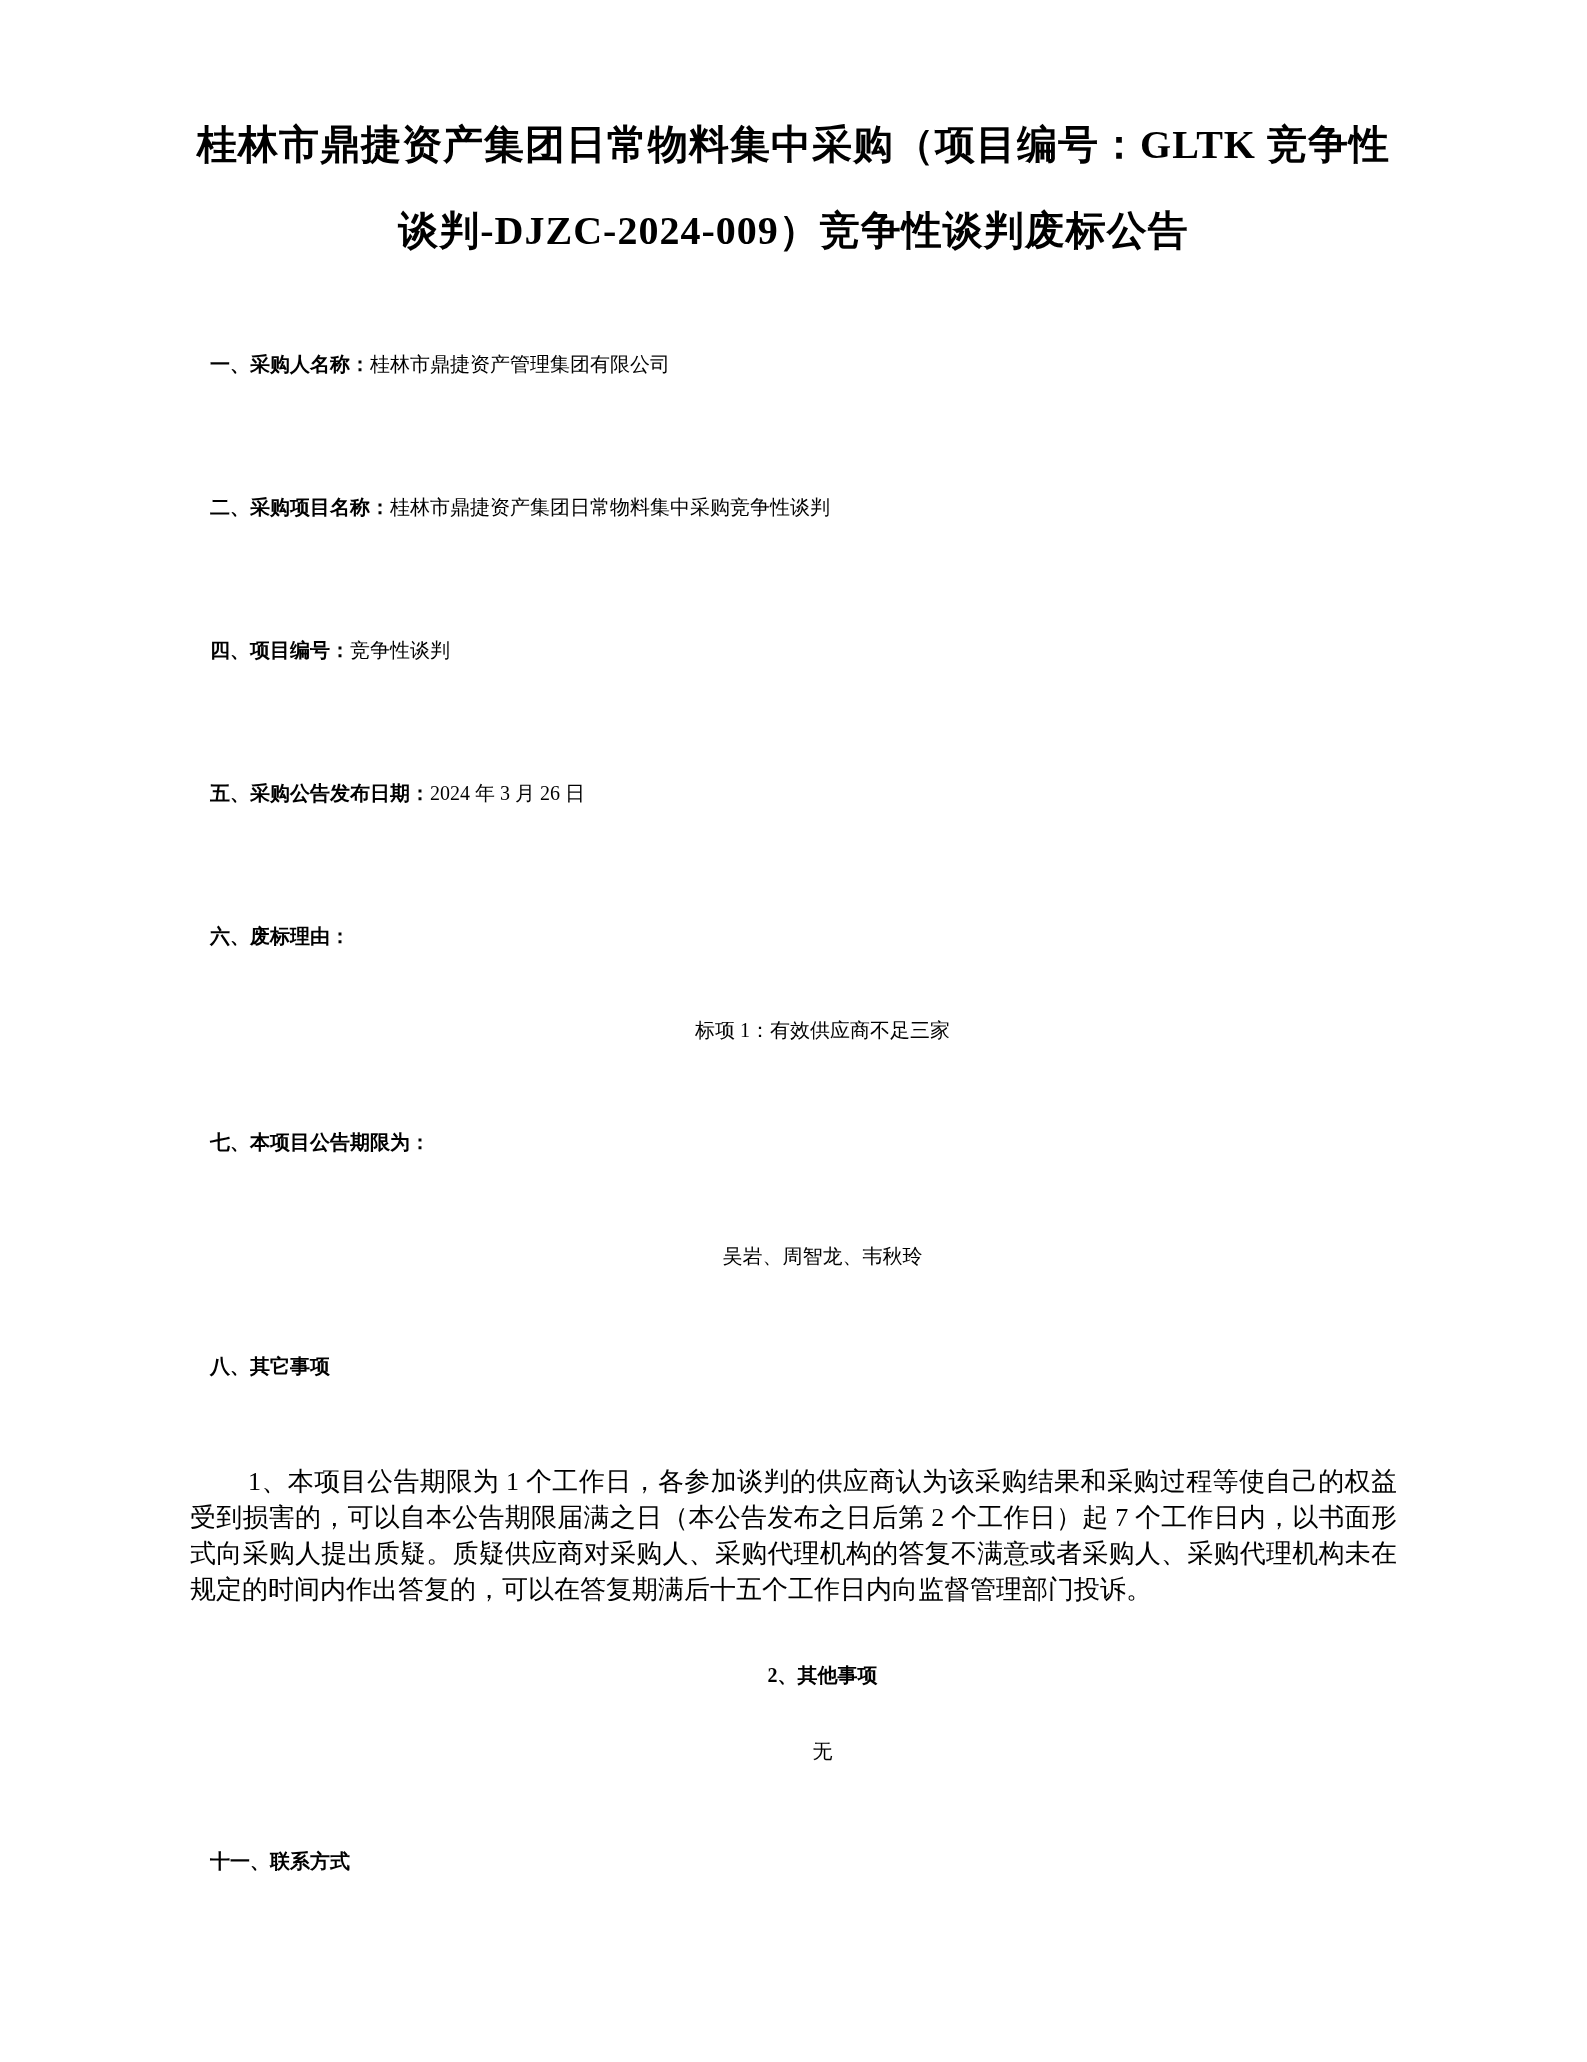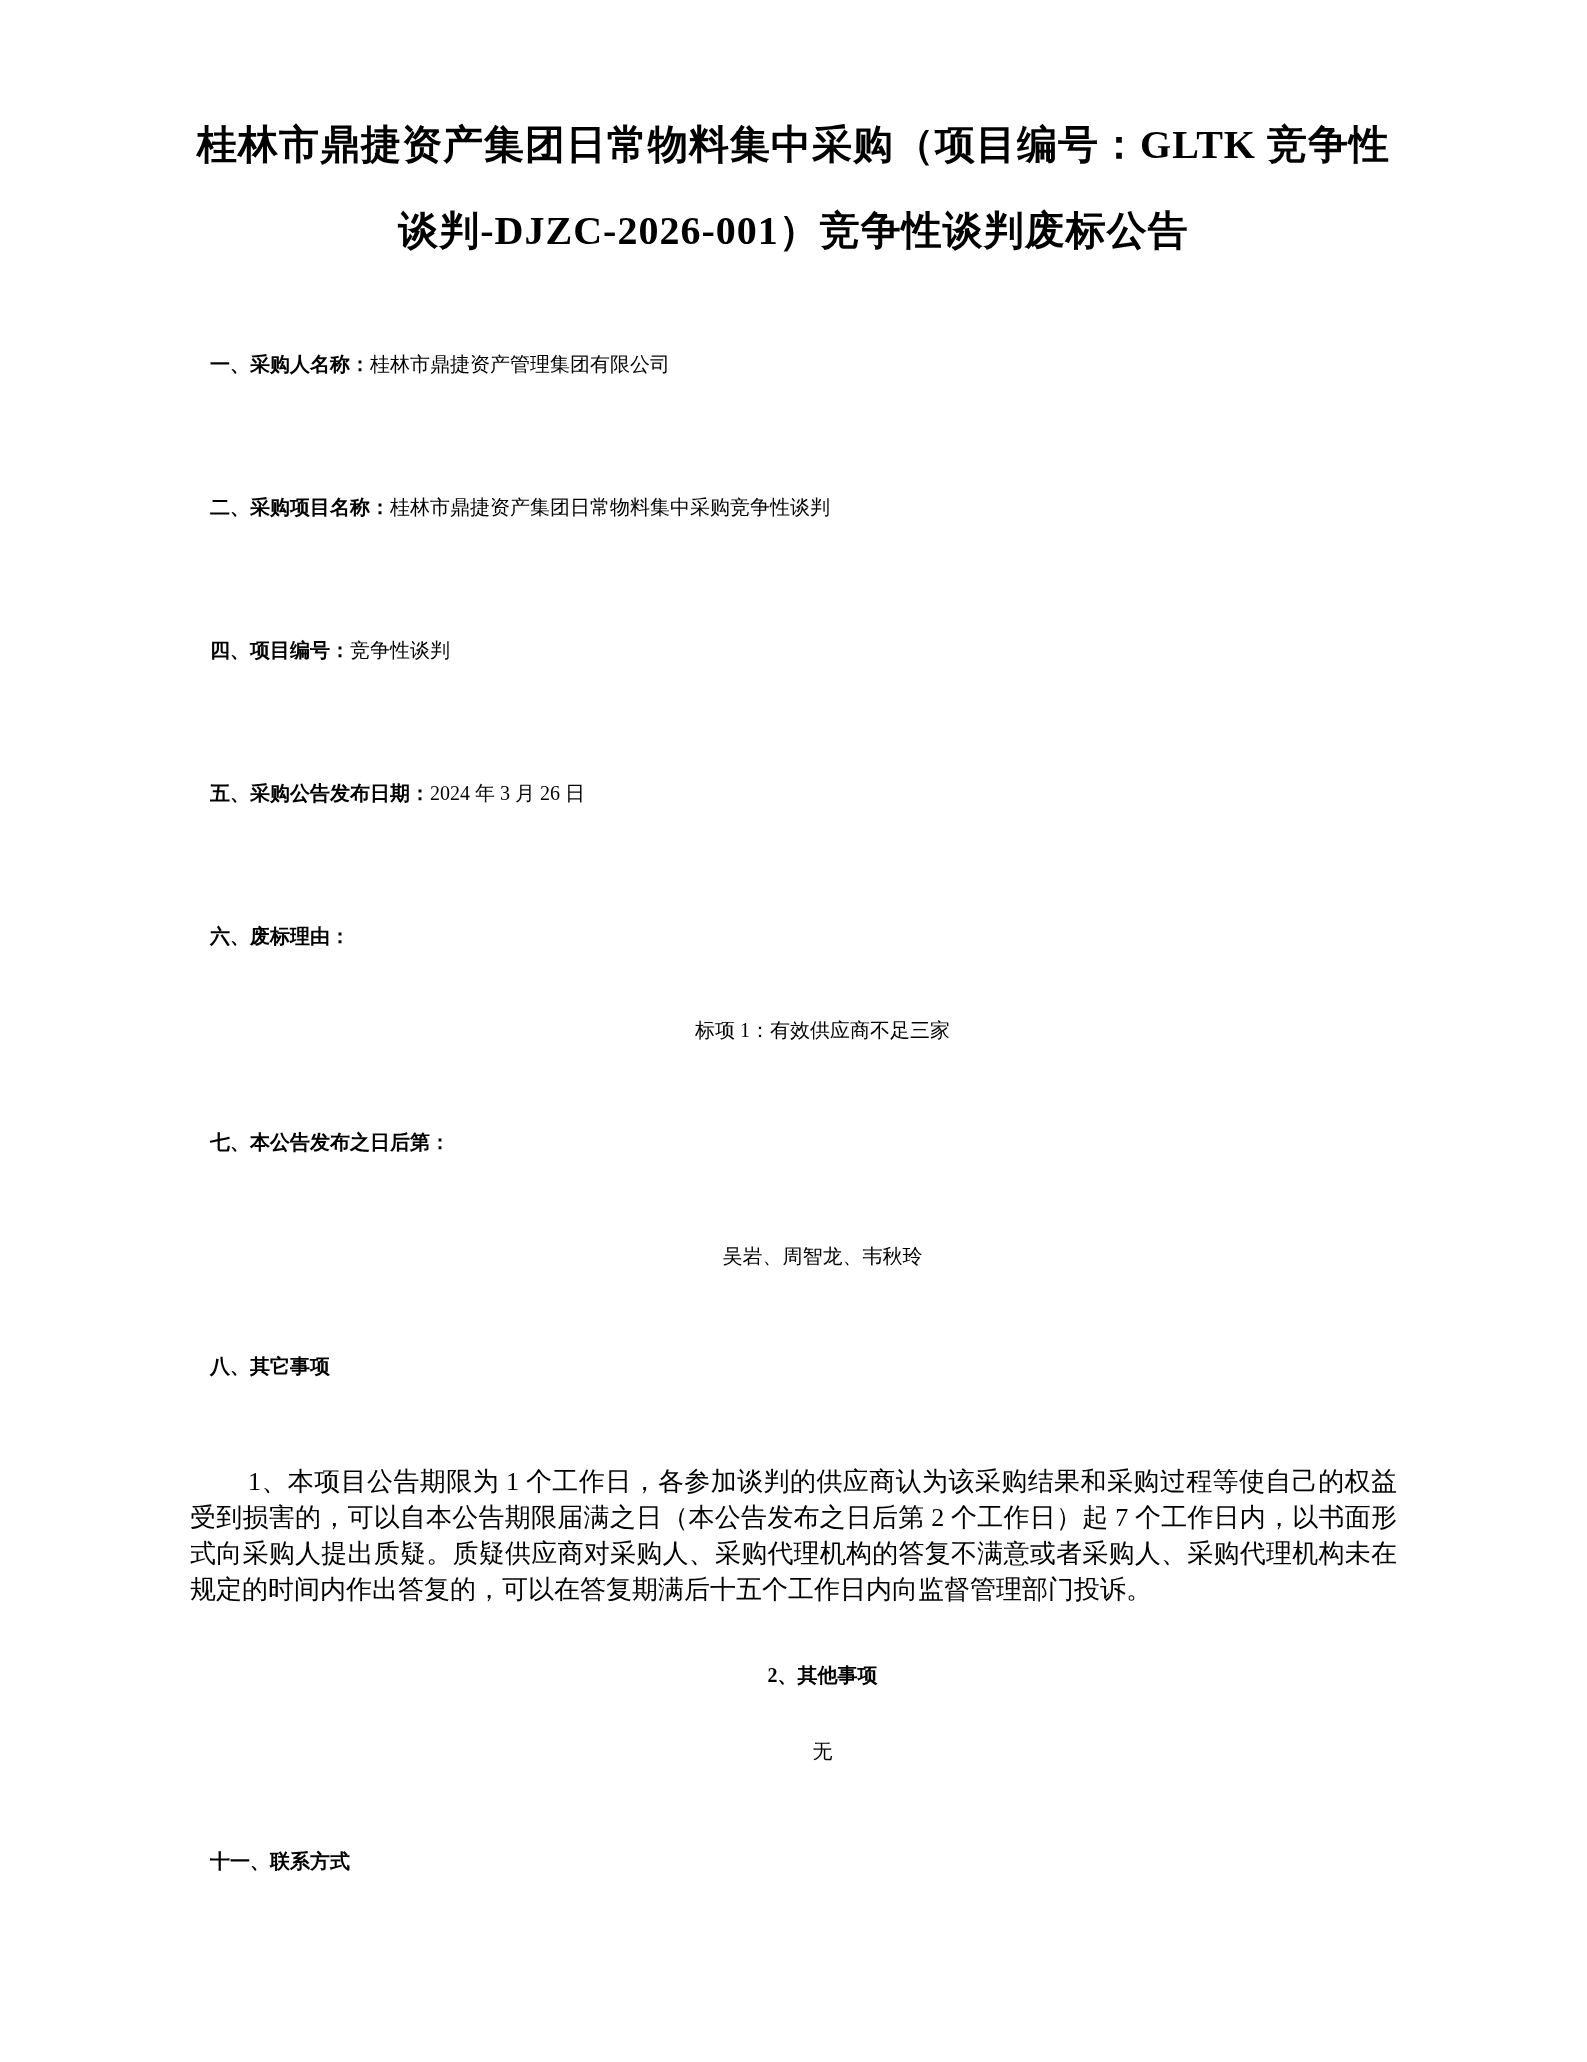--- a/index.html
+++ b/index.html
@@ -58,21 +58,21 @@
   .mt-none    { margin-top: 45px; }
   .mt-contacth{ margin-top: 48px; }
 </style>
 </head>
 <body>
 
 <div class="page">
 
   <div class="title">
     <div>桂林市鼎捷资产集团日常物料集中采购（项目编号：GLTK 竞争性</div>
-    <div>谈判-DJZC-2026-001）竞争性谈判废标公告</div>
+    <div>谈判-DJZC-2024-009）竞争性谈判废标公告</div>
   </div>
 
   <div class="sec mt-s1">
     <span class="label">一、采购人名称：</span><span class="value">桂林市鼎捷资产管理集团有限公司</span>
   </div>
 
   <div class="sec mt-s">
     <span class="label">二、采购项目名称：</span><span class="value">桂林市鼎捷资产集团日常物料集中采购竞争性谈判</span>
   </div>
 
@@ -85,21 +85,21 @@
     <span class="label">五、采购公告发布日期：</span><span class="value">2024 年 3 月 26 日</span>
   </div>
 
   <div class="sec mt-s">
     <span class="label">六、废标理由：</span><span class="value"></span>
   </div>
 
   <div class="line indent mt-reason">标项 1：有效供应商不足三家</div>
 
   <div class="sec mt-review">
-    <span class="label">七、本公告发布之日后第：</span>
+    <span class="label">七、本项目公告期限为：</span>
   </div>
 
   <div class="line indent mt-members">吴岩、周智龙、韦秋玲</div>
 
   <div class="sec mt-other">
     <span class="label">八、其它事项</span>
   </div>
 
   <div class="para">1、本项目公告期限为 1 个工作日，各参加谈判的供应商认为该采购结果和采购过程等使自己的权益受到损害的，可以自本公告期限届满之日（本公告发布之日后第 2 个工作日）起 7 个工作日内，以书面形式向采购人提出质疑。质疑供应商对采购人、采购代理机构的答复不满意或者采购人、采购代理机构未在规定的时间内作出答复的，可以在答复期满后十五个工作日内向监督管理部门投诉。</div>
 

